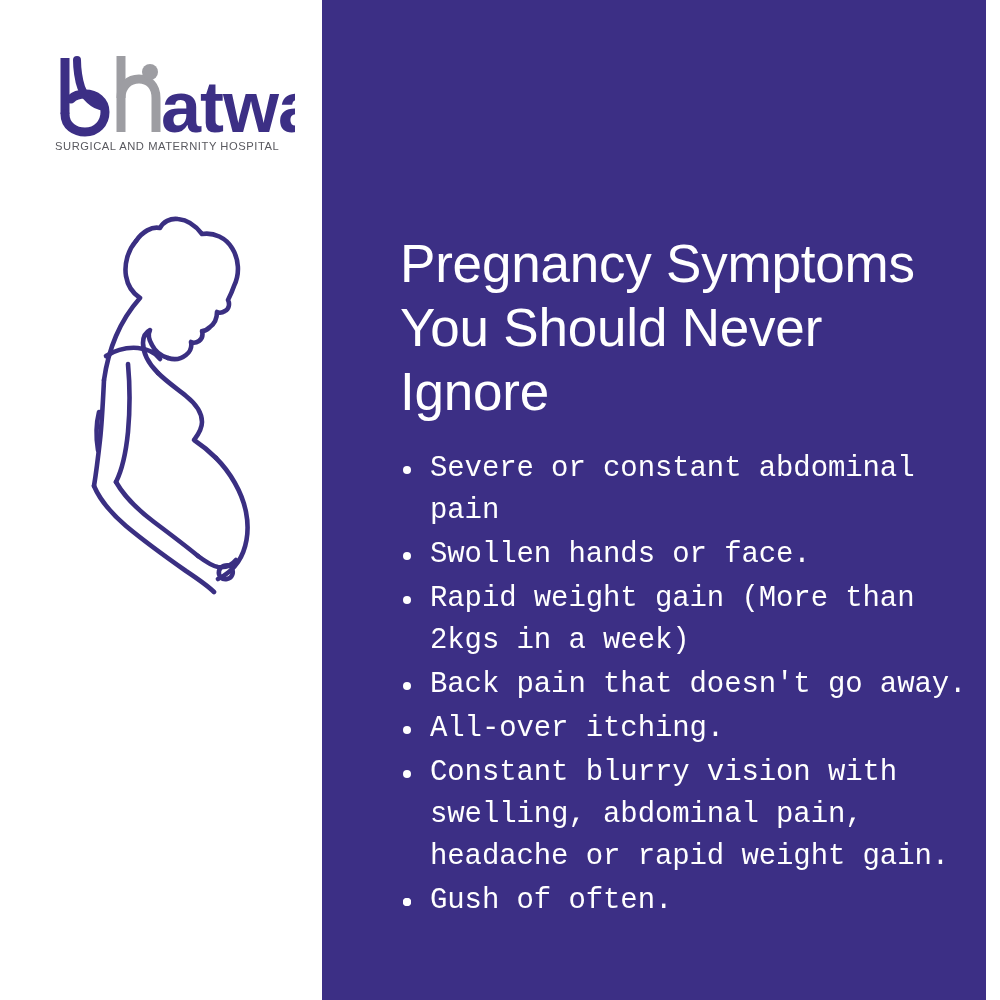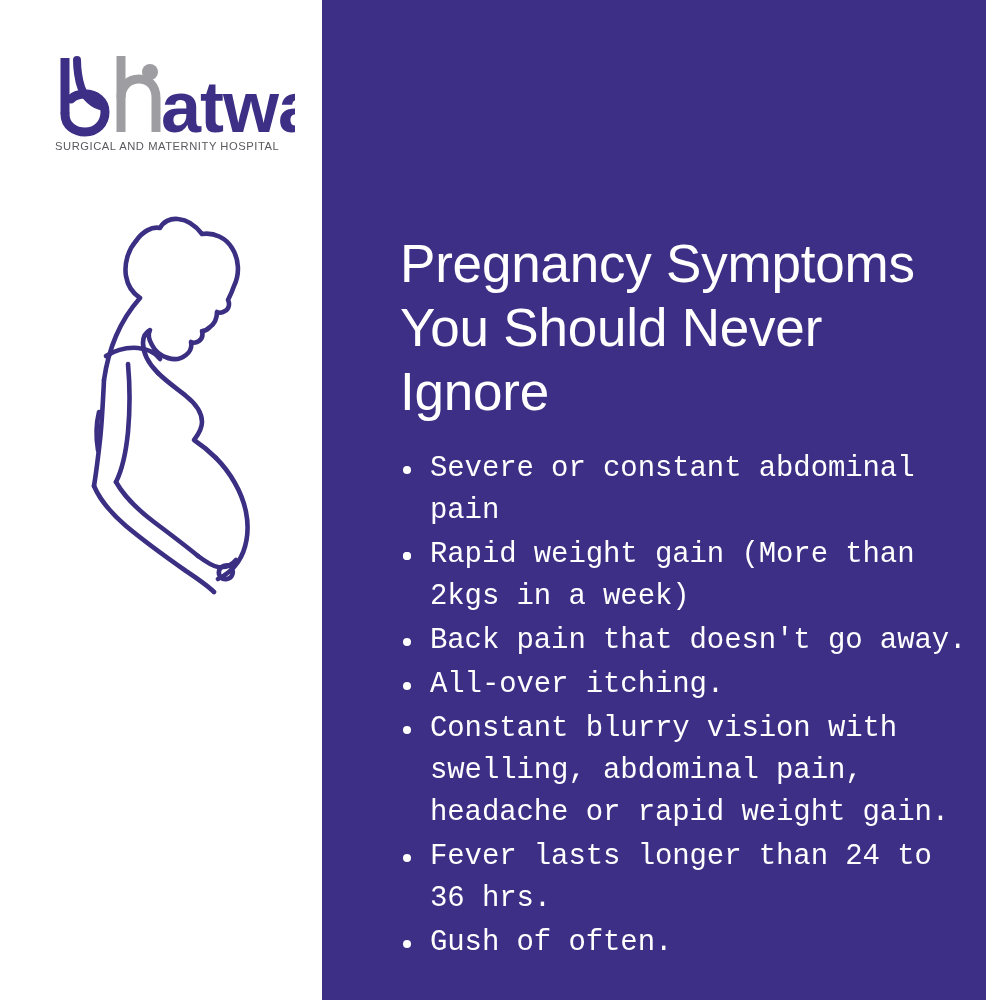--- a/index.html
+++ b/index.html
@@ -231,40 +231,40 @@
 
     <h1 class="headline">Pregnancy Symptoms You Should Never Ignore</h1>
 
     <ul class="symptom-list">
       <li class="symptom-item">
         <span class="bullet-dot"></span>
         <span>Severe or constant abdominal pain</span>
       </li>
       <li class="symptom-item">
         <span class="bullet-dot"></span>
+        <span>Swollen hands or face.</span>
       </li>
       <li class="symptom-item">
         <span class="bullet-dot"></span>
         <span>Rapid weight gain (More than 2kgs in a week)</span>
       </li>
       <li class="symptom-item">
         <span class="bullet-dot"></span>
         <span>Back pain that doesn't go away.</span>
       </li>
       <li class="symptom-item">
         <span class="bullet-dot"></span>
         <span>All-over itching.</span>
       </li>
       <li class="symptom-item">
         <span class="bullet-dot"></span>
         <span>Constant blurry vision with swelling, abdominal pain, headache or rapid weight gain.</span>
       </li>
       <li class="symptom-item">
         <span class="bullet-dot"></span>
-        <span>Fever lasts longer than 24 to 36 hrs.</span>
       </li>
       <li class="symptom-item">
         <span class="bullet-dot"></span>
         <span>Gush of often.</span>
       </li>
     </ul>
 
   </div>
 
 </div>

